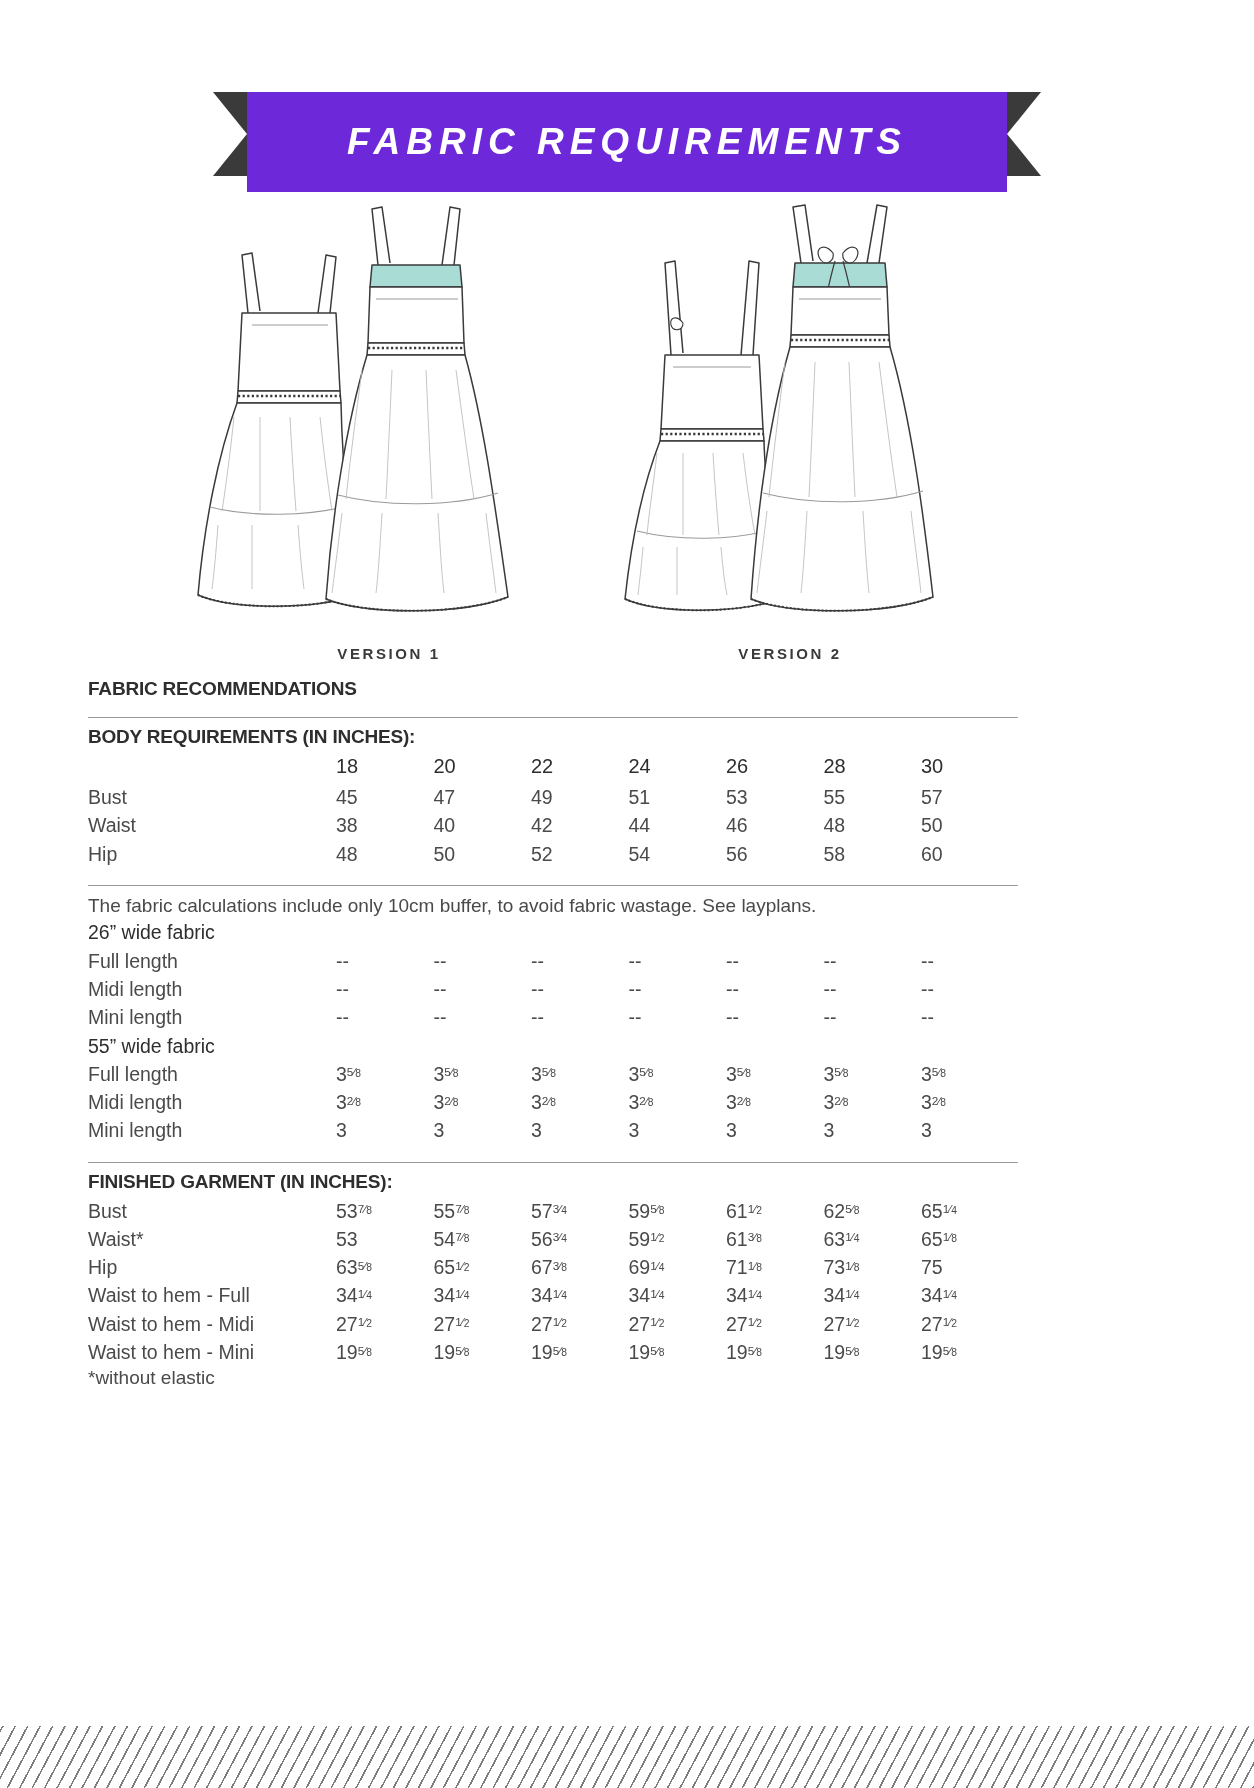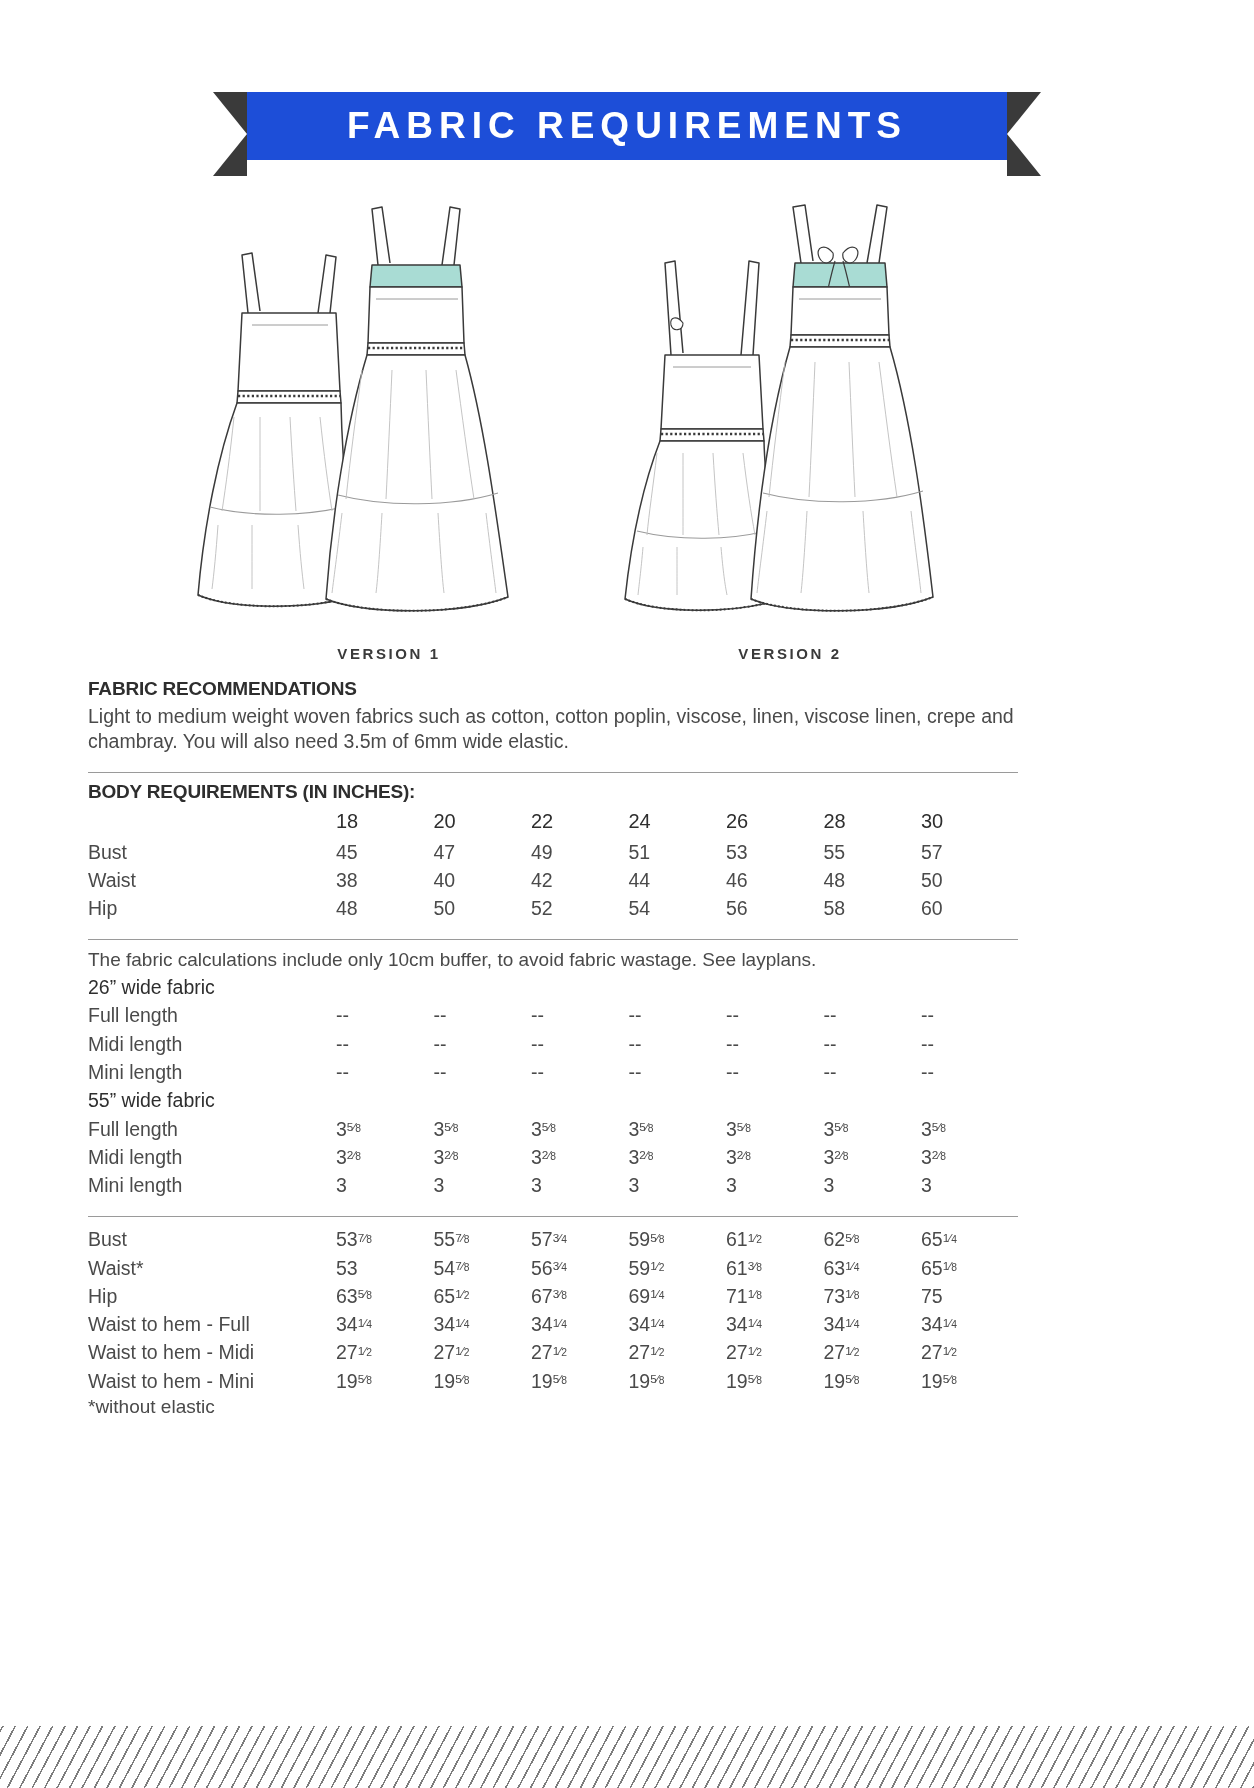--- a/index.html
+++ b/index.html
@@ -26,25 +26,26 @@
     position: absolute;
     top: 92px;
     left: 0;
     width: 100%;
     display: flex;
     justify-content: center;
   }
   .banner {
     position: relative;
     width: 760px;
-    height: 68px;
-    background: #1d4ed8;
+    height: 100px;
+    background: #6d28d9;
     display: flex;
     align-items: center;
     justify-content: center;
+    font-style: italic;
   }
   .banner::before,
   .banner::after {
     content: "";
     position: absolute;
     top: 0;
     width: 0;
     height: 0;
     border-top: 42px solid #3a3a3a;
     border-bottom: 42px solid #3a3a3a;
@@ -336,21 +337,20 @@
   </div>
 
   <div class="version-labels">
     <div class="version-label vl1">VERSION 1</div>
     <div class="version-label vl2">VERSION 2</div>
   </div>
 
   <div class="content">
 
     <h2 class="sec-head">FABRIC RECOMMENDATIONS</h2>
-    <p class="sec-body">Light to medium weight woven fabrics such as cotton, cotton poplin, viscose, linen, viscose linen, crepe and chambray. You will also need 3.5m of 6mm wide elastic.</p>
 
     <hr class="rule">
 
     <h2 class="sec-head">BODY REQUIREMENTS (IN INCHES):</h2>
     <table class="meas">
       <colgroup>
         <col class="label-col">
           <col class="size-col">
           <col class="size-col">
           <col class="size-col">
@@ -484,20 +484,21 @@
             <td>3</td>
             <td>3</td>
             <td>3</td>
             <td>3</td>
           </tr>
         </tbody>
     </table>
 
     <hr class="rule">
 
+    <h2 class="sec-head">FINISHED GARMENT (IN INCHES):</h2>
     <table class="meas">
       <colgroup>
         <col class="label-col">
           <col class="size-col">
           <col class="size-col">
           <col class="size-col">
         <col class="size-col">
           <col class="size-col">
           <col class="size-col">
           <col class="size-col">

